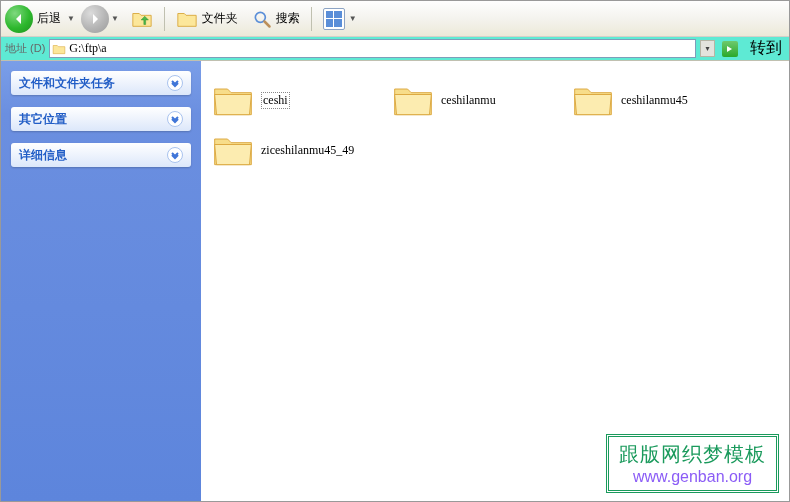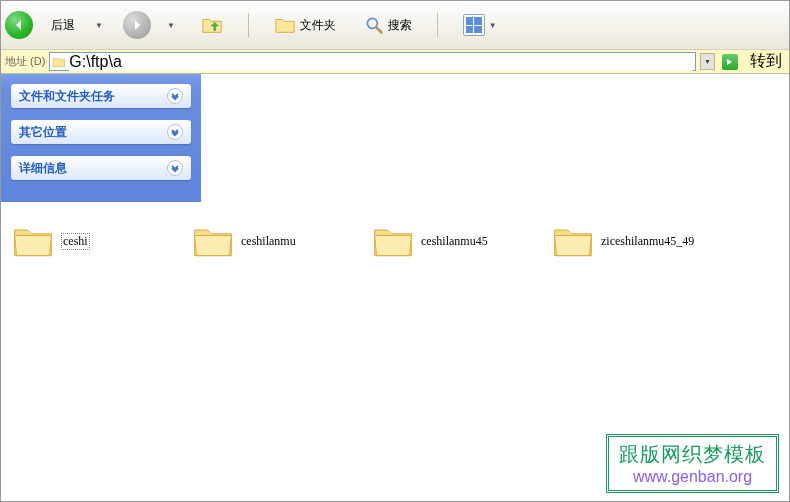--- a/index.html
+++ b/index.html
@@ -1,46 +1,46 @@
 <!DOCTYPE html>
 <html><head>
 <meta charset="utf-8">
 <style>
 * { margin: 0; padding: 0; box-sizing: border-box; font-family: "Microsoft YaHei", SimSun, Arial, sans-serif; }
 body { width: 790px; height: 502px; background: #fff; border: 1px solid #999; overflow: hidden; position: relative; }
 
 
-.toolbar { height: 49px; background: linear-gradient(to bottom, #fefefe 0%, #f4f3ee 50%, #ece9d8 100%); border-bottom: 1px solid #d4d0c8; display: flex; align-items: center; padding: 0 4px; gap: 16px; }
+.toolbar { height: 36px; background: linear-gradient(to bottom, #fefefe 0%, #f4f3ee 50%, #ece9d8 100%); border-bottom: 1px solid #d4d0c8; display: flex; align-items: center; padding: 0 4px; gap: 2px; }
 .toolbar .sep { width: 1px; height: 24px; background: #c0c0b0; margin: 0 3px; }
 .nav-btn { width: 28px; height: 28px; border-radius: 50%; display: flex; align-items: center; justify-content: center; cursor: pointer; }
 .nav-btn.back { background: radial-gradient(circle at 35% 30%, #7fd87f, #2db82d 55%, #1d8f1d); }
 .nav-btn.fwd { background: radial-gradient(circle at 35% 30%, #dcdcdc, #b5b5b5 55%, #9a9a9a); }
 .nav-btn svg { fill: #fff; }
 .nav-label { font-size: 12px; margin: 0 4px 0 2px; color: #000; }
 .nav-drop { font-size: 8px; color: #555; margin-right: 4px; cursor: pointer; }
 .tb-btn { height: 28px; padding: 0 6px; display: flex; align-items: center; gap: 4px; font-size: 12px; color: #000; cursor: pointer; border-radius: 3px; }
 .up-icon { width: 22px; height: 22px; }
 .search-icon { width: 20px; height: 20px; }
 .folders-icon { width: 22px; height: 22px; }
 .views-icon { width: 22px; height: 22px; border: 1px solid #8ca3c4; border-radius: 2px; background: #fff; display: grid; grid-template-columns: 1fr 1fr; grid-template-rows: 1fr 1fr; padding: 2px; gap: 1px; }
 .views-icon span { background: #5a8ed8; }
 
 
-.addrbar { height: 24px; background: #fef9c3; border-bottom: 1px solid #c0c0b0; display: flex; align-items: center; padding: 0 4px; gap: 4px; }
+.addrbar { height: 24px; background: #5eead4; border-bottom: 1px solid #c0c0b0; display: flex; align-items: center; padding: 0 4px; gap: 4px; }
 .addrbar .lbl { font-size: 11px; color: #666; white-space: nowrap; }
 .addr-input-wrap { flex: 1; height: 19px; background: #fff; border: 1px solid #7f9db9; display: flex; align-items: center; padding: 0 2px; }
 .addr-folder-icon { width: 14px; height: 14px; margin-right: 3px; }
-.addr-input { flex: 1; border: none; outline: none; font-size: 16px; font-family: Liberation Sans, sans-serif; }
+.addr-input { flex: 1; border: none; outline: none; font-size: 12px; font-family: Liberation Serif, serif; }
 .addr-drop { width: 15px; height: 17px; background: #e3e3dd; border: 1px solid #b5b5a5; display: flex; align-items: center; justify-content: center; font-size: 8px; color: #444; cursor: pointer; }
 .go-btn { height: 19px; padding: 0 3px; display: flex; align-items: center; gap: 12px; font-size: 16px; cursor: pointer; }
 .go-arrow { width: 16px; height: 16px; background: linear-gradient(to bottom, #6ec96e, #2aa82a); border-radius: 2px; display: flex; align-items: center; justify-content: center; }
 .go-arrow svg { fill: #fff; }
 
 
-.main { display: flex; height: calc(100% - 60px); flex-direction: column; }
+.main { display: flex; height: calc(100% - 60px); }
 .sidebar { width: 200px; background: linear-gradient(to bottom, #7a9ee8 0%, #6b8fe0 12%, #5d85dc 100%); padding: 10px; }
 .task-panel { background: linear-gradient(to bottom, #ffffff, #dce7fa); border-radius: 3px; height: 24px; display: flex; align-items: center; padding: 0 8px; margin-bottom: 12px; cursor: pointer; box-shadow: 0 1px 2px rgba(0,0,0,0.2); }
 .task-panel .title { flex: 1; font-size: 12px; font-weight: bold; color: #215dc6; }
 .chev { width: 16px; height: 16px; border-radius: 50%; background: #fff; border: 1px solid #a9c3ee; display: flex; align-items: center; justify-content: center; }
 .chev svg { stroke: #4076d8; stroke-width: 2; fill: none; }
 
 .content { flex: 1; background: #fff; padding: 14px 8px; }
 .folder-grid { display: flex; flex-wrap: wrap; }
 .folder-item { width: 180px; height: 50px; display: flex; align-items: center; gap: 6px; cursor: pointer; padding: 2px; }
 .folder-icon { width: 44px; height: 38px; }

